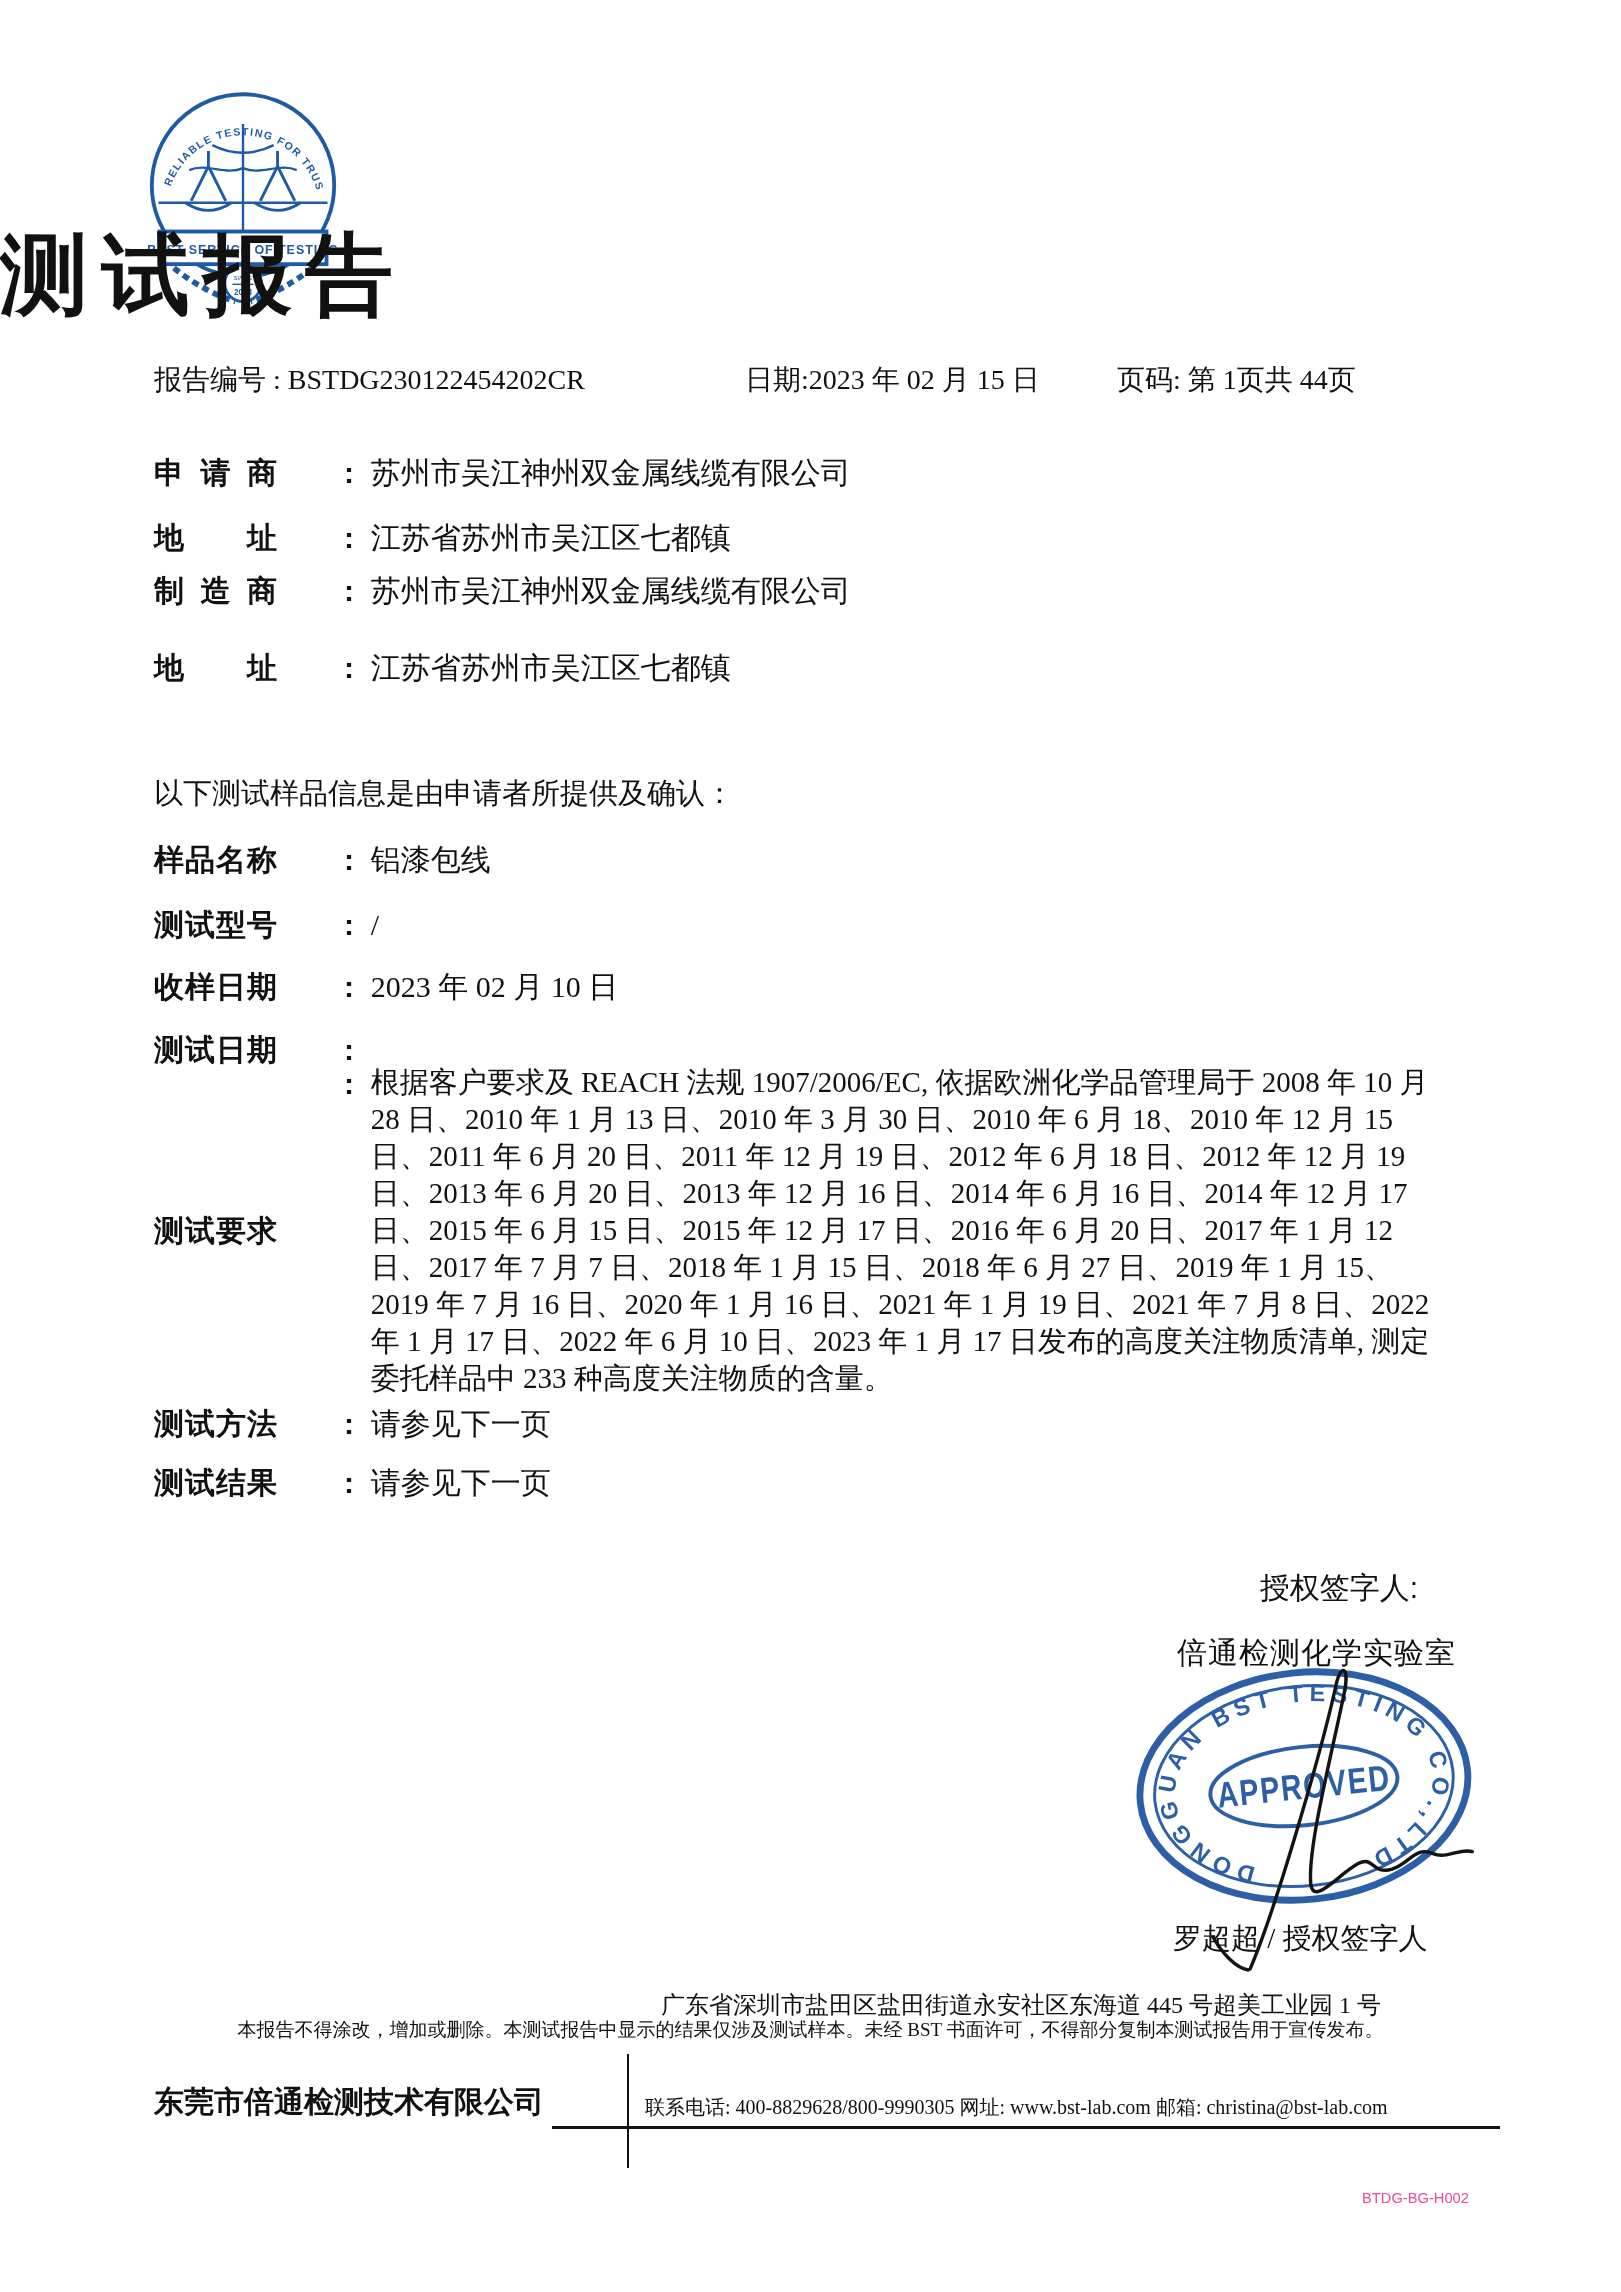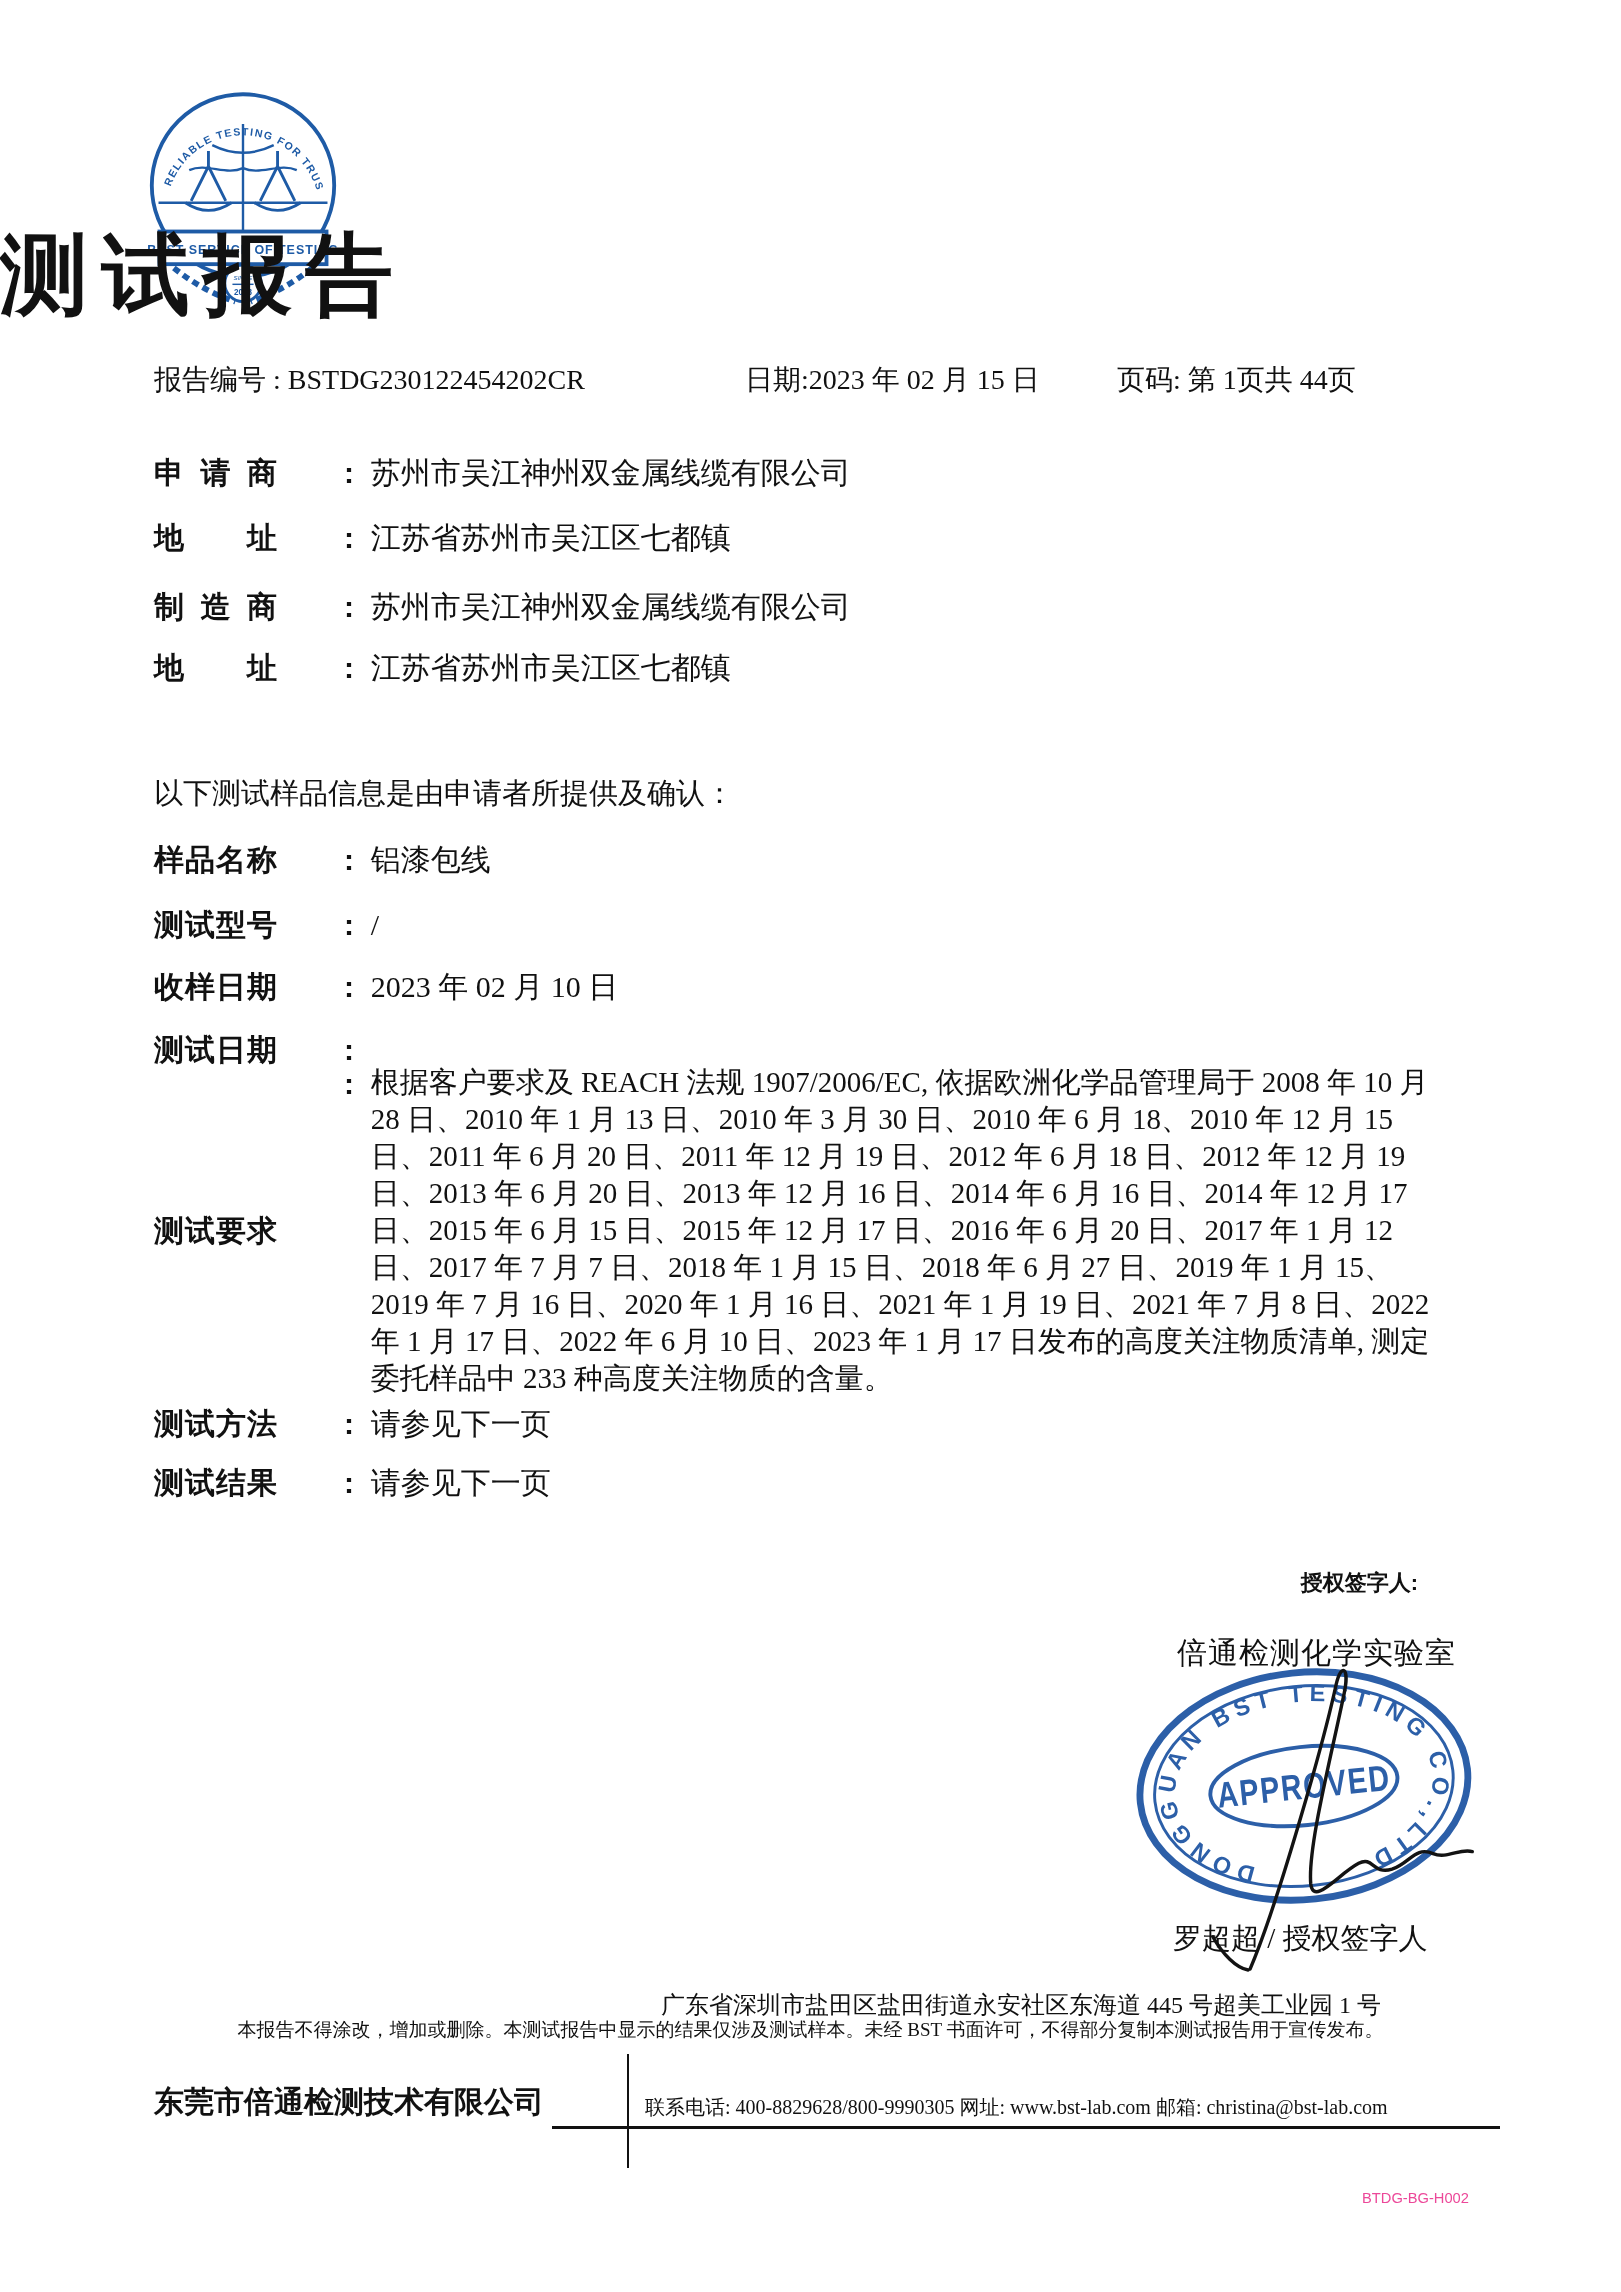--- a/index.html
+++ b/index.html
@@ -23,31 +23,31 @@
   .meta-date{position:absolute;left:745px;}
   .meta-page{position:absolute;left:1117px;}
 
   
   .info-row{left:154px;display:flex;font-size:30px;line-height:39px;}
   .lbl{font-family:"Liberation Sans", sans-serif;font-weight:bold;
     width:123px;text-align:justify;text-align-last:justify;flex:none;}
   .colon{margin-left:67px;flex:none;font-family:"Liberation Sans", sans-serif;font-weight:bold;}
   .val{margin-left:16.7px;}
 
-  .r-p0{top:453px;} .r-p1{top:518px;} .r-p2{top:587px;justify-content:center;} .r-p3{top:648px;}
+  .r-p0{top:453px;} .r-p1{top:518px;} .r-p2{top:571px;justify-content:center;} .r-p3{top:648px;}
   .intro{top:774px;left:154px;font-size:29px;}
   .r-s0{top:840px;} .r-s1{top:905px;} .r-s2{top:967px;} .r-s3{top:1030px;}
   .r-s4{top:1064px;align-items:center;}
   .r-s4 .colon{align-self:flex-start;}
   .req-val{width:1063px;font-size:29px;line-height:37px;}
   .r-s5{top:1404px;} .r-s6{top:1463px;}
 
   
   .sig-heading{top:1568px;right:203px;font-family:"Liberation Sans", sans-serif;
-    font-weight:bold;font-size:22px;}
+    font-weight:normal;font-size:30px;}
   .sig-lab{top:1633px;right:165px;font-size:30px;letter-spacing:1px;}
   .stamp{top:1649px;left:1103px;width:392px;height:323px;}
   .sig-name{top:1919px;left:1173px;font-size:29px;}
 
   
   .disclaimer{top:2017px;left:0;width:100%;text-align:center;font-size:19px;}
   .f-company{top:2082px;left:154px;font-family:"Liberation Sans", sans-serif;
     font-weight:bold;font-size:30px;}
   .f-divider{top:2054px;left:627px;width:2px;height:114px;background:#111;}
   .f-addr{top:1989px;left:645px;font-size:24px;margin-left:16px;}

